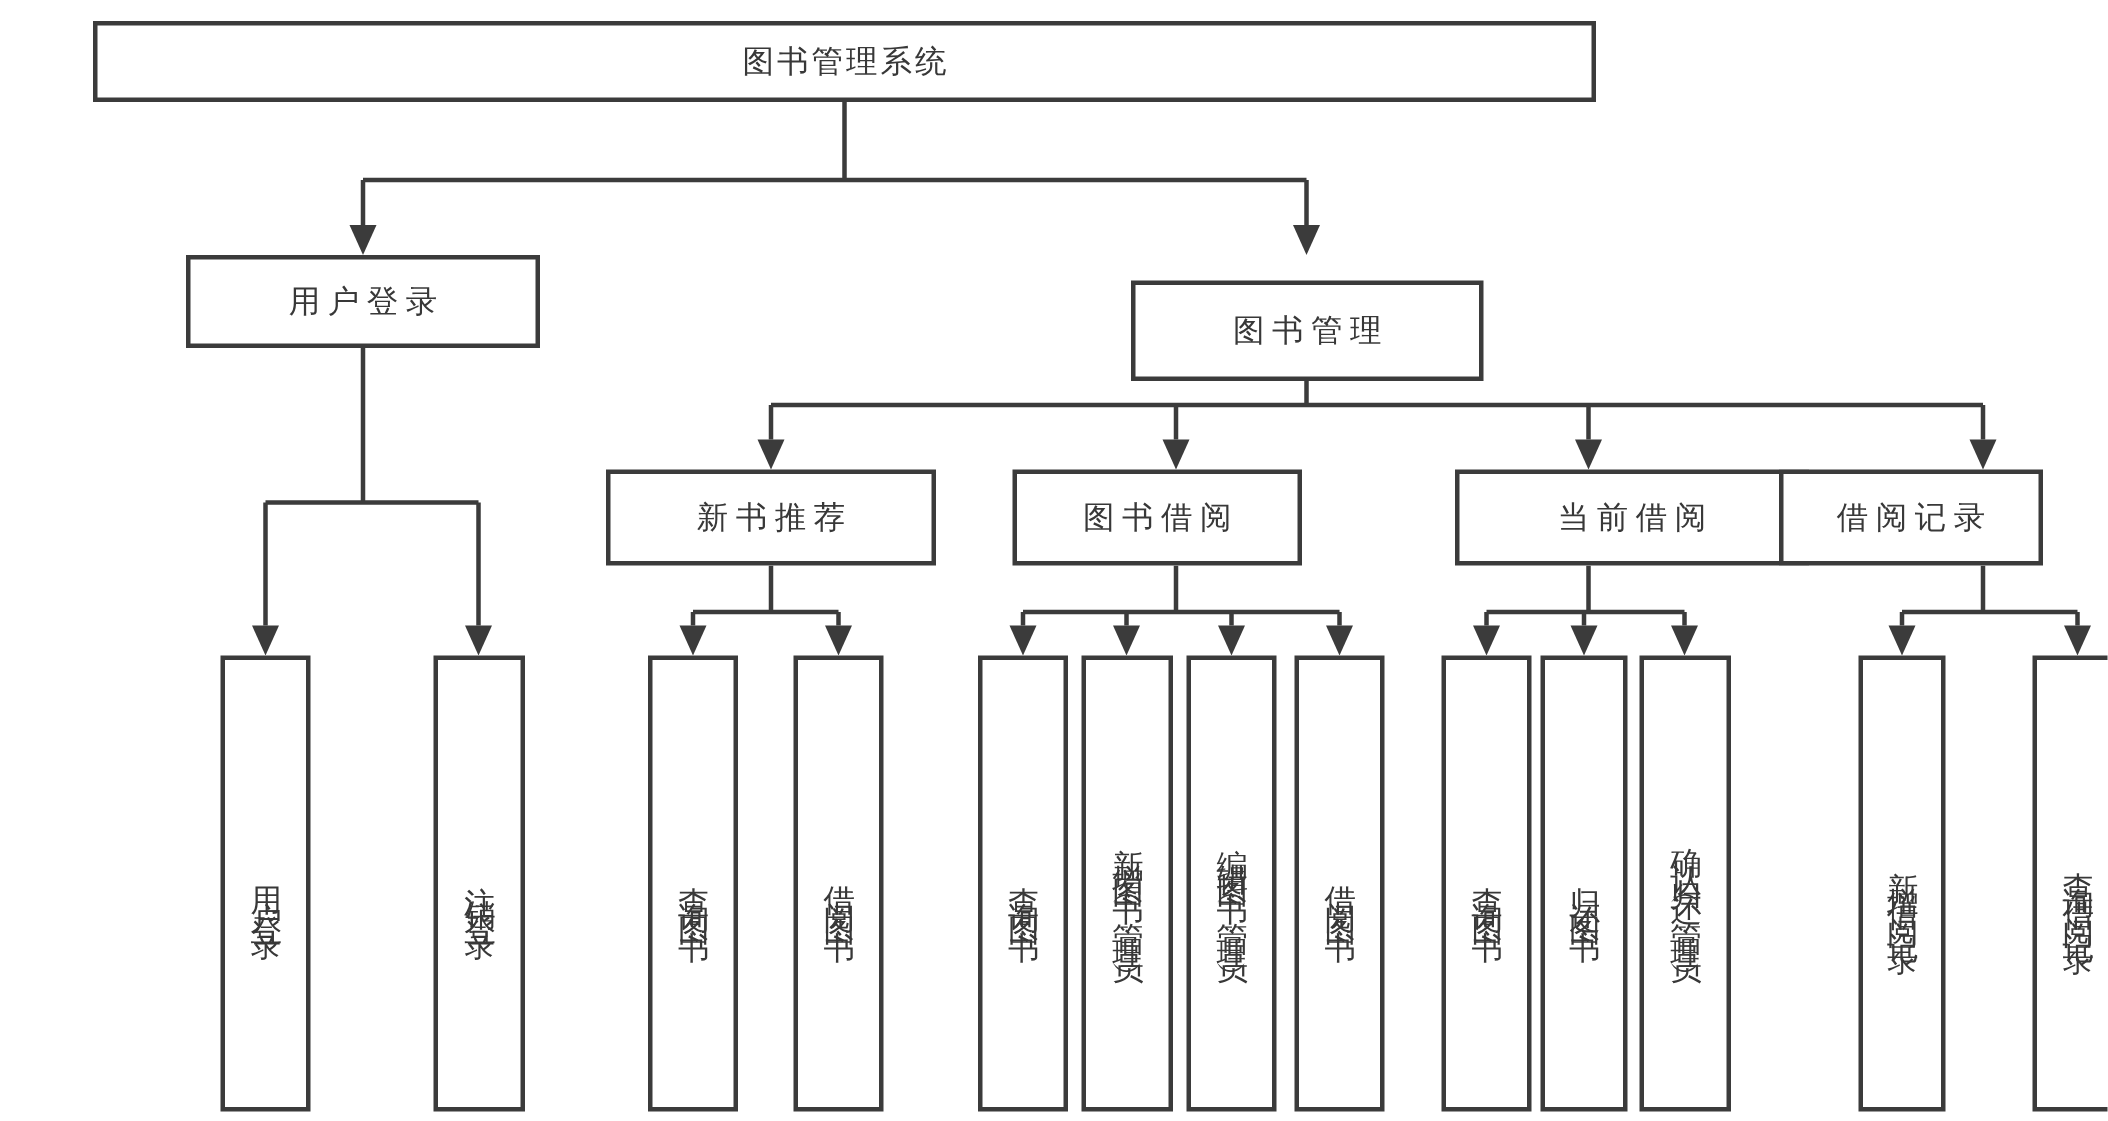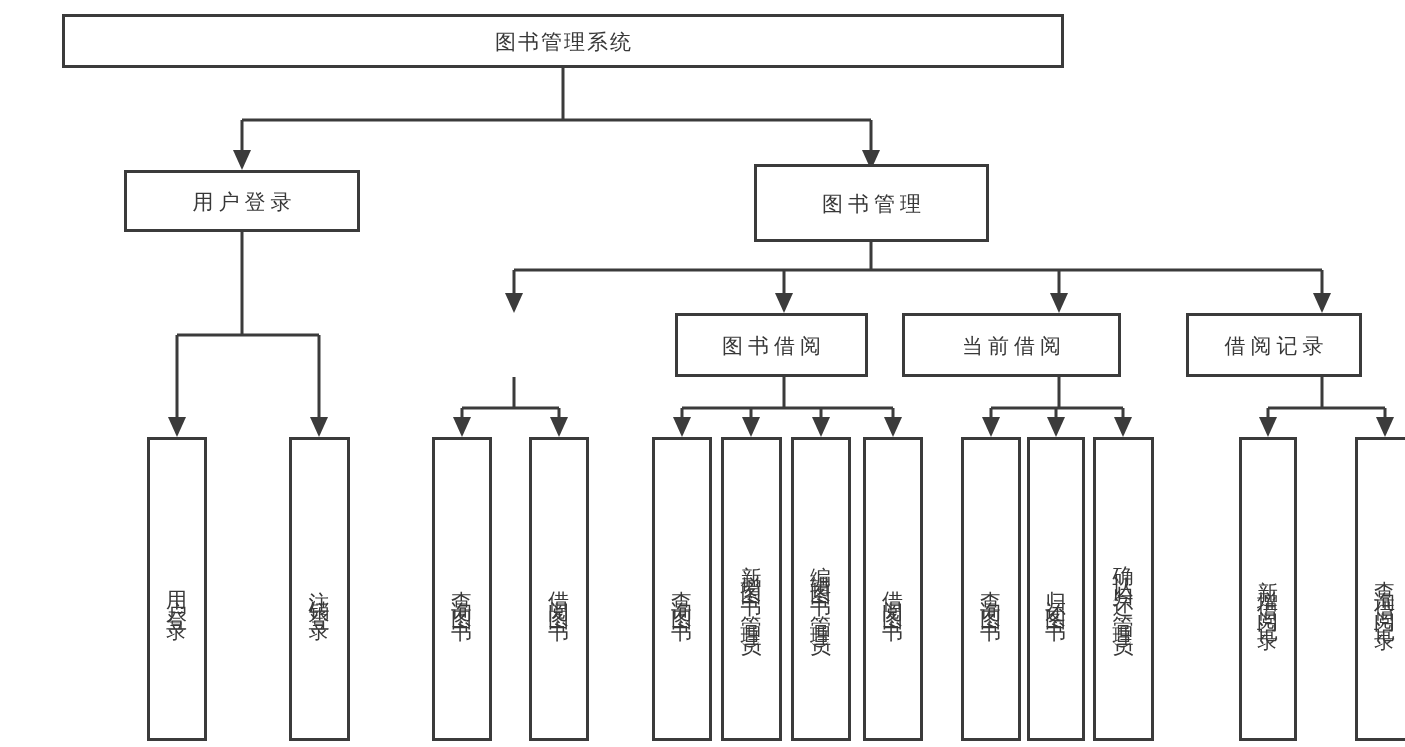--- a/index.html
+++ b/index.html
@@ -88,28 +88,31 @@
     </g>
   </svg>
 
   <div class="box hbox root-box" style="left:20px;top:14px;width:1002px;height:54px">
     <span class="lbl">图书管理系统</span>
   </div>
 
   <div class="box hbox" style="left:82px;top:170px;width:236px;height:62px">
     <span class="lbl">用户登录</span>
   </div>
-  <div class="box hbox" style="left:712px;top:164px;width:235px;height:78px">
+  <div class="box hbox" style="left:712px;top:187px;width:235px;height:67px">
     <span class="lbl">图书管理</span>
   </div>
 
+  <div class="box hbox" style="left:362px;top:313px;width:220px;height:64px">
+    <span class="lbl">新书推荐</span>
+  </div>
   <div class="box hbox" style="left:633px;top:313px;width:193px;height:64px">
     <span class="lbl">图书借阅</span>
   </div>
-  <div class="box hbox" style="left:860px;top:313px;width:219px;height:64px">
+  <div class="box hbox" style="left:928px;top:313px;width:236px;height:64px">
     <span class="lbl">当前借阅</span>
   </div>
   <div class="box hbox" style="left:1144px;top:313px;width:176px;height:64px">
     <span class="lbl">借阅记录</span>
   </div>
 
   <div class="box vbox" style="left:105px;top:437px;width:60px;height:304px">
     <span class="lbl">用户登录</span>
   </div>
   <div class="box vbox" style="left:247px;top:437px;width:61px;height:304px">

